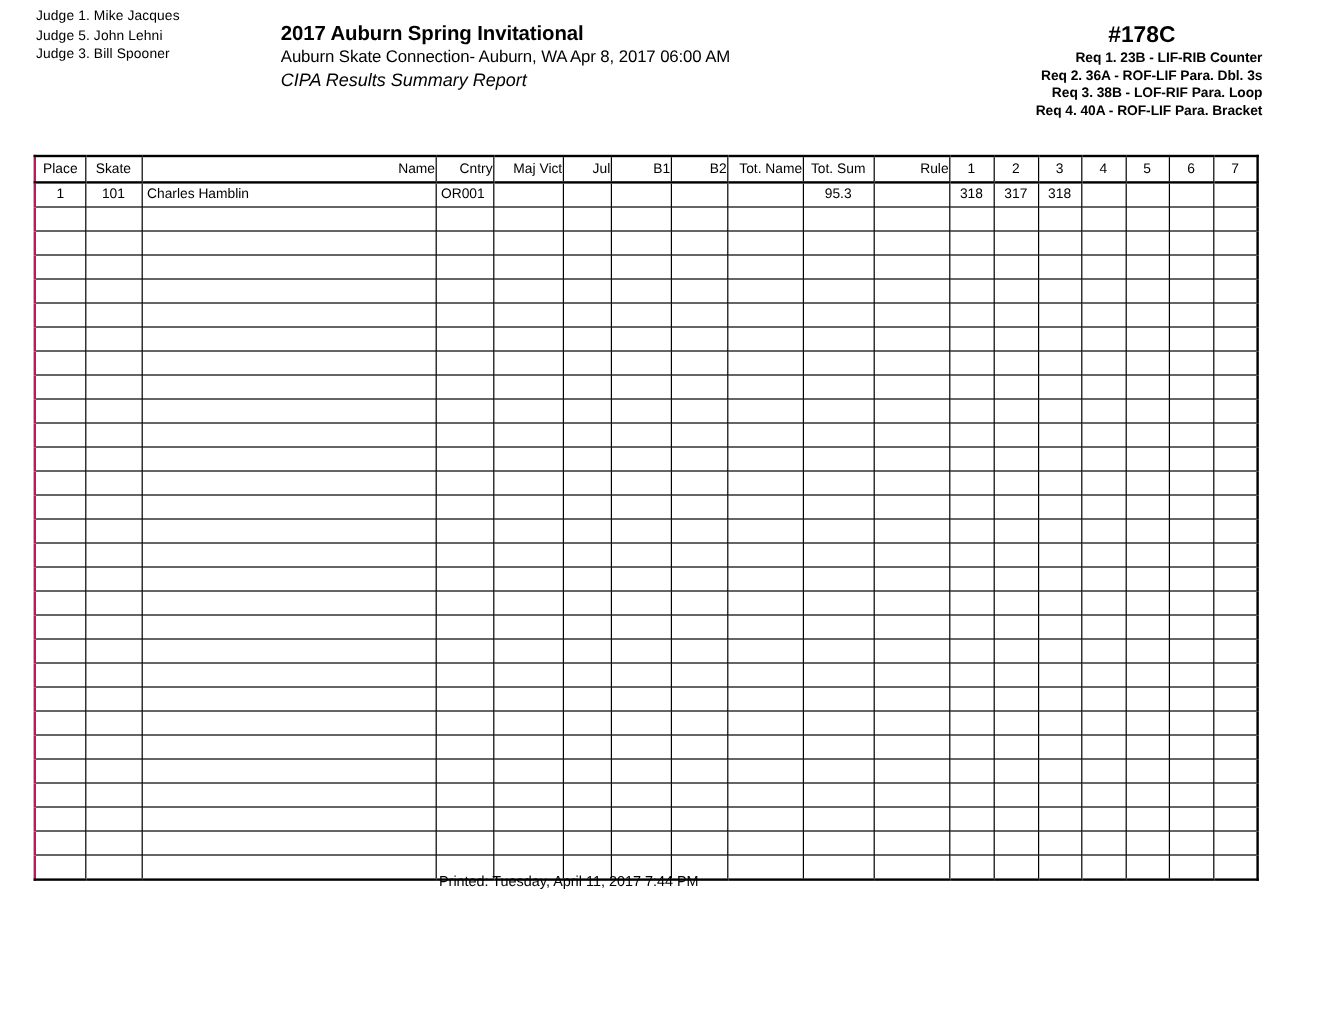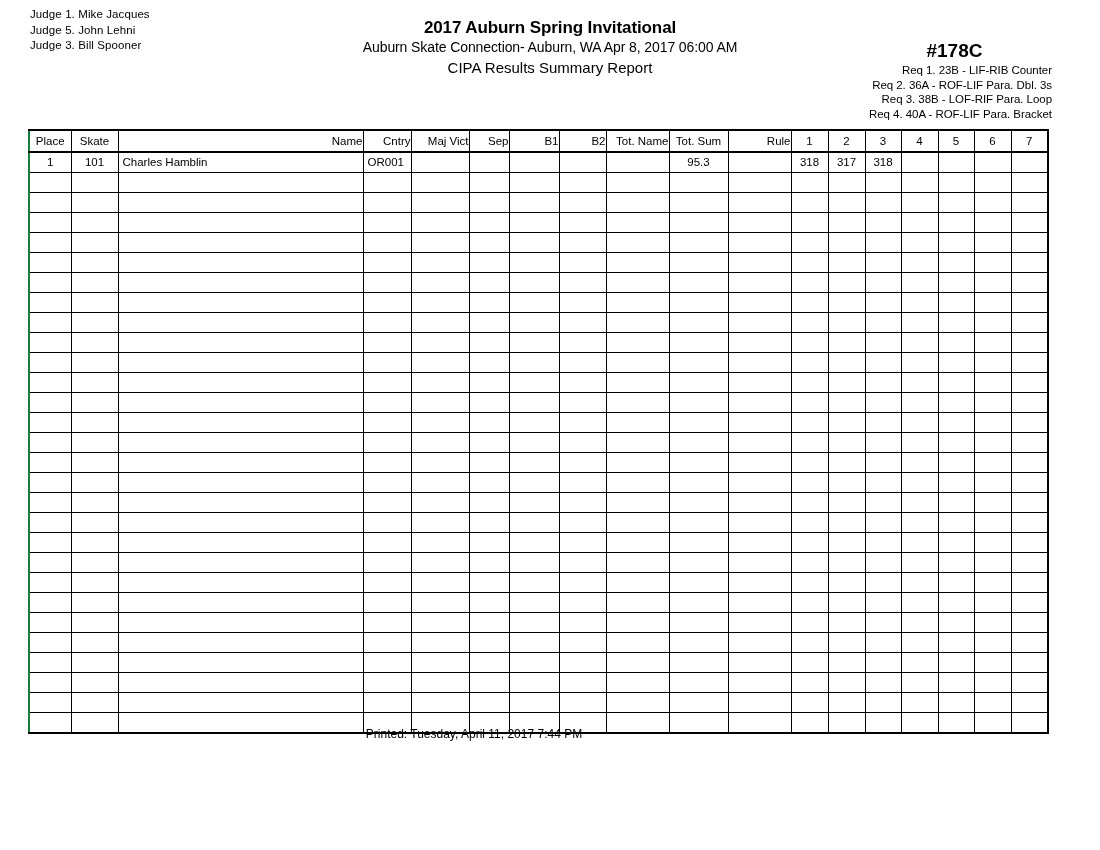--- a/index.html
+++ b/index.html
@@ -24,24 +24,23 @@
     top: 7px;
     font-size: 11.5px;
     line-height: 15.5px;
     white-space: nowrap;
   }
   .judge-line { letter-spacing: 0.1px; }
 
   
   #title-block {
     position: absolute;
-    left: 250px;
+    left: 234px;
     top: 17px;
     width: 600px;
-    text-align: center;
   }
   #event-title {
     font-size: 17px;
     font-weight: bold;
     line-height: 21px;
     letter-spacing: -0.1px;
   }
   #venue-line {
     font-size: 14px;
     line-height: 19px;
@@ -49,42 +48,43 @@
   }
   #category-title {
     font-size: 19px;
     font-weight: bold;
     line-height: 25px;
     letter-spacing: -0.2px;
   }
   #report-subtitle {
     font-size: 15px;
     line-height: 21px;
+    font-style: italic;
   }
 
   
   #requirements-block {
     position: absolute;
     right: 48px;
     top: 18px;
     text-align: right;
     white-space: nowrap;
-    margin-top: 21px;
   }
   #event-number {
     font-size: 19px;
     font-weight: bold;
     line-height: 24px;
     text-align: center;
     padding-right: 12px;
   }
   .req-line {
     font-size: 11.5px;
     line-height: 14.6px;
     letter-spacing: -0.05px;
+    font-weight: bold;
   }
 
   
   #results-table {
     position: absolute;
     left: 28px;
     top: 129px;
     width: 1020px;
     border-collapse: collapse;
     table-layout: fixed;
@@ -121,21 +121,21 @@
   }
   #results-table tbody tr:last-child td {
     border-bottom: 2px solid #000000;
   }
   #results-table thead tr th {
     border-top: 2px solid #000000;
     text-align: right;
   }
   #results-table th:first-child,
   #results-table td:first-child {
-    border-left: 2px solid #15803d;
+    border-left: 2px solid #be185d;
   }
   #results-table th:last-child,
   #results-table td:last-child {
     border-right: 2px solid #000000;
   }
 
   
   #print-footer {
     position: absolute;
     left: 0;
@@ -191,21 +191,21 @@
       <col style="width: 37px;">
       <col style="width: 37px;">
     </colgroup>
   <thead>
     <tr>
         <th class="ctr">Place</th>
         <th class="ctr">Skate</th>
         <th>Name</th>
         <th>Cntry</th>
         <th>Maj Vict</th>
-        <th>Sep</th>
+        <th>Jul</th>
         <th>B1</th>
         <th>B2</th>
         <th>Tot. Name</th>
         <th class="ctr">Tot. Sum</th>
         <th>Rule</th>
         <th class="ctr">1</th>
         <th class="ctr">2</th>
         <th class="ctr">3</th>
         <th class="ctr">4</th>
         <th class="ctr">5</th>

